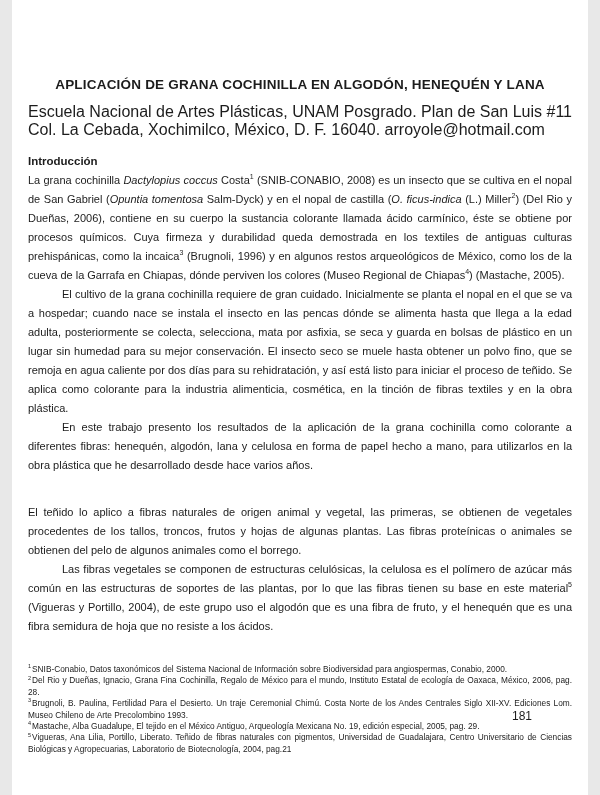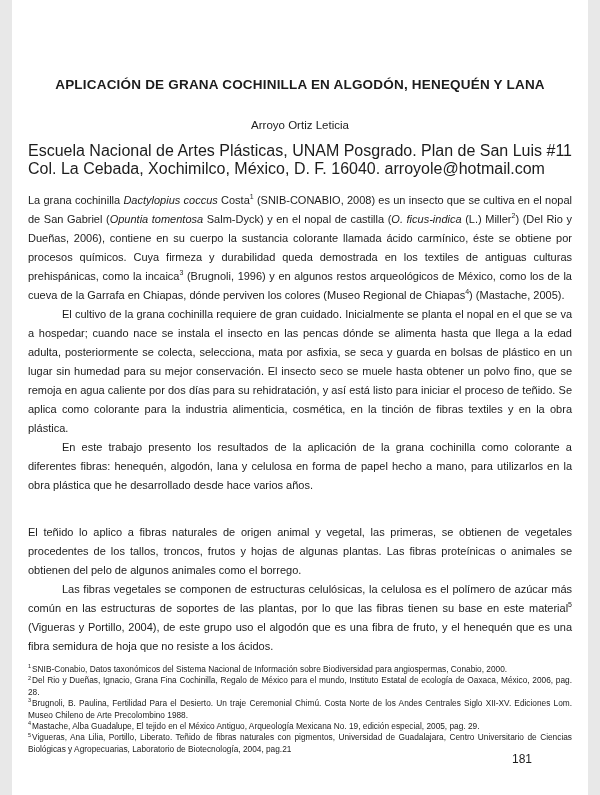--- a/index.html
+++ b/index.html
@@ -84,45 +84,45 @@
   }
   .footnote {
     margin: 0;
   }
   .footnote sup {
     font-size: 5.5px;
     margin-right: 1px;
   }
   .page-number {
     position: absolute;
-    top: 752px;
+    top: 709px;
     right: 56px;
     font-size: 12px;
     color: #1c1c1c;
   }
 </style>
 </head>
 <body>
 
 <div class="page">
   <h1 class="title">APLICACIÓN DE GRANA COCHINILLA EN ALGODÓN, HENEQUÉN Y LANA</h1>
-  <div class="author">Arroyo Ortiz Leticia</div>
   <div class="affiliation">Escuela Nacional de Artes Plásticas, UNAM Posgrado. Plan de San Luis #11 Col. La Cebada, Xochimilco, México, D. F. 16040. arroyole@hotmail.com</div>
   <div class="sections">
       <section class="section">
+        <h2 class="sec-heading">Introducción</h2>
         <p class="body-para"><span>La grana cochinilla </span><span class="it">Dactylopius coccus</span><span> Costa</span><sup>1</sup><span> (SNIB-CONABIO, 2008) es un insecto que se cultiva en el nopal de San Gabriel (</span><span class="it">Opuntia tomentosa</span><span> Salm-Dyck) y en el nopal de castilla (</span><span class="it">O. ficus-indica</span><span> (L.) Miller</span><sup>2</sup><span>) (Del Rio y Dueñas, 2006), contiene en su cuerpo la sustancia colorante llamada ácido carmínico, éste se obtiene por procesos químicos. Cuya firmeza y durabilidad queda demostrada en los textiles de antiguas culturas prehispánicas, como la incaica</span><sup>3</sup><span> (Brugnoli, 1996) y en algunos restos arqueológicos de México, como los de la cueva de la Garrafa en Chiapas, dónde perviven los colores (Museo Regional de Chiapas</span><sup>4</sup><span>) (Mastache, 2005).</span></p>
         <p class="body-para indent"><span>El cultivo de la grana cochinilla requiere de gran cuidado. Inicialmente se planta el nopal en el que se va a hospedar; cuando nace se instala el insecto en las pencas dónde se alimenta hasta que llega a la edad adulta, posteriormente se colecta, selecciona, mata por asfixia, se seca y guarda en bolsas de plástico en un lugar sin humedad para su mejor conservación. El insecto seco se muele hasta obtener un polvo fino, que se remoja en agua caliente por dos días para su rehidratación, y así está listo para iniciar el proceso de teñido. Se aplica como colorante para la industria alimenticia, cosmética, en la tinción de fibras textiles y en la obra plástica.</span></p>
         <p class="body-para indent"><span>En este trabajo presento los resultados de la aplicación de la grana cochinilla como colorante a diferentes fibras: henequén, algodón, lana y celulosa en forma de papel hecho a mano, para utilizarlos en la obra plástica que he desarrollado desde hace varios años.</span></p>
       </section>
       <section class="section">
         <p class="body-para"><span>El teñido lo aplico a fibras naturales de origen animal y vegetal, las primeras, se obtienen de vegetales procedentes de los tallos, troncos, frutos y hojas de algunas plantas. Las fibras proteínicas o animales se obtienen del pelo de algunos animales como el borrego.</span></p>
         <p class="body-para indent"><span>Las fibras vegetales se componen de estructuras celulósicas, la celulosa es el polímero de azúcar más común en las estructuras de soportes de las plantas, por lo que las fibras tienen su base en este material</span><sup>5</sup><span> (Vigueras y Portillo, 2004), de este grupo uso el algodón que es una fibra de fruto, y el henequén que es una fibra semidura de hoja que no resiste a los ácidos.</span></p>
       </section>
     </div>
   <div class="footnotes">
       <div class="footnote"><sup>1</sup><span>SNIB-Conabio, Datos taxonómicos del Sistema Nacional de Información sobre Biodiversidad para angiospermas, Conabio, 2000.</span></div>
       <div class="footnote"><sup>2</sup><span>Del Rio y Dueñas, Ignacio, Grana Fina Cochinilla, Regalo de México para el mundo, Instituto Estatal de ecología de Oaxaca, México, 2006, pag. 28.</span></div>
-      <div class="footnote"><sup>3</sup><span>Brugnoli, B. Paulina, Fertilidad Para el Desierto. Un traje Ceremonial Chimú. Costa Norte de los Andes Centrales Siglo XII-XV. Ediciones Lom. Museo Chileno de Arte Precolombino 1988.</span></div>
+      <div class="footnote"><sup>3</sup><span>Brugnoli, B. Paulina, Fertilidad Para el Desierto. Un traje Ceremonial Chimú. Costa Norte de los Andes Centrales Siglo XII-XV. Ediciones Lom. Museo Chileno de Arte Precolombino 1993.</span></div>
       <div class="footnote"><sup>4</sup><span>Mastache, Alba Guadalupe, El tejido en el México Antiguo, Arqueología Mexicana No. 19, edición especial, 2005, pag. 29.</span></div>
       <div class="footnote"><sup>5</sup><span>Vigueras, Ana Lilia, Portillo, Liberato. Teñido de fibras naturales con pigmentos, Universidad de Guadalajara, Centro Universitario de Ciencias Biológicas y Agropecuarias, Laboratorio de Biotecnología, 2004, pag.21</span></div>
     </div>
   <div class="page-number">181</div>
 </div>
 
 </body></html>

